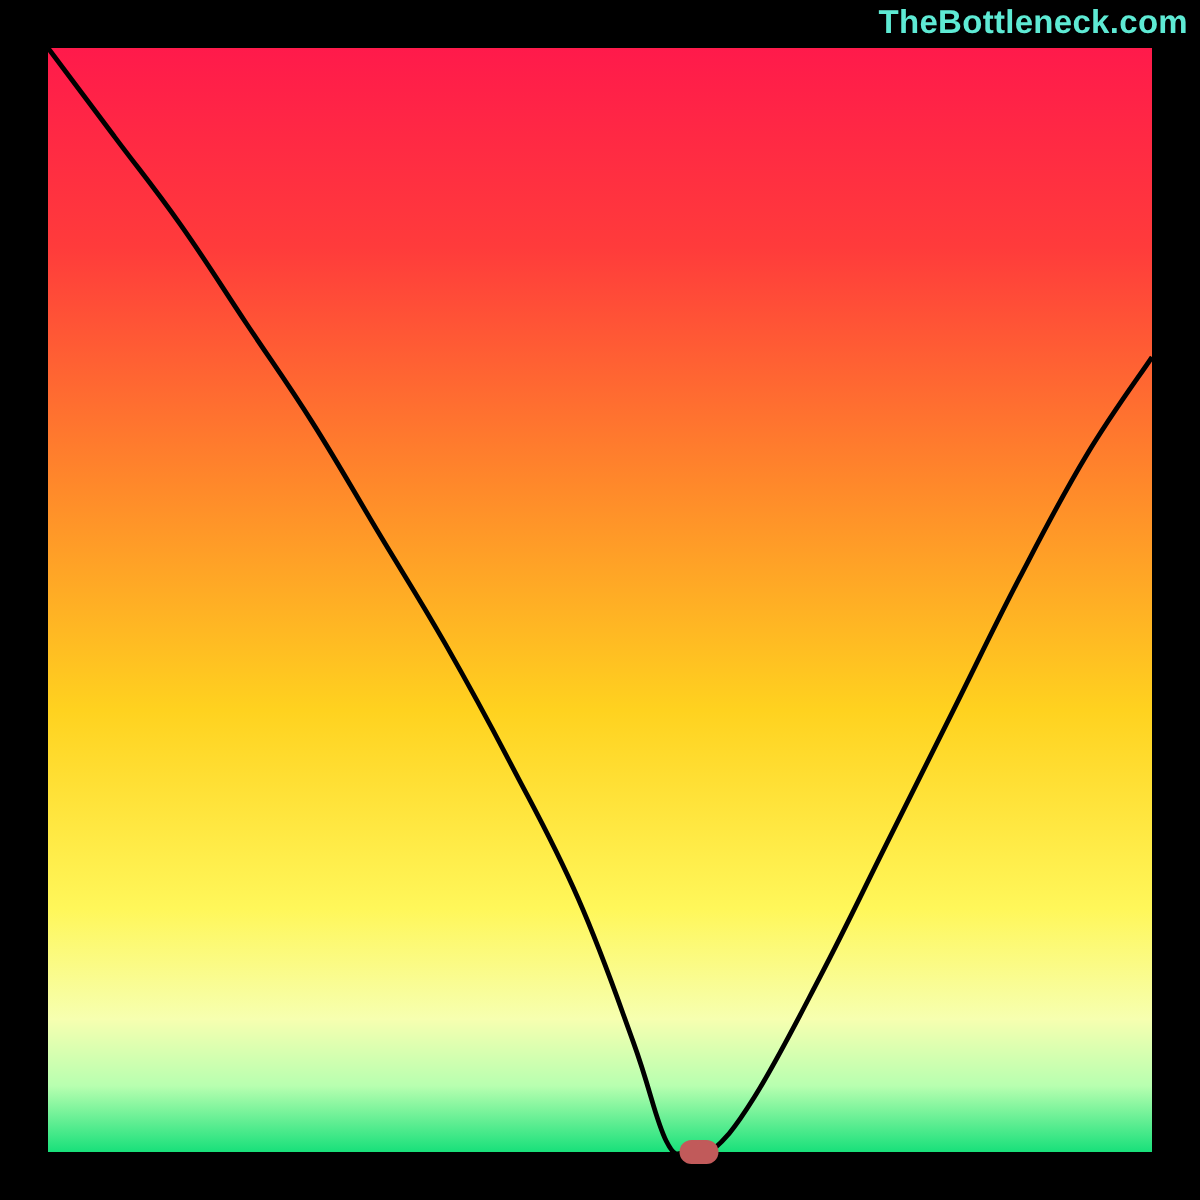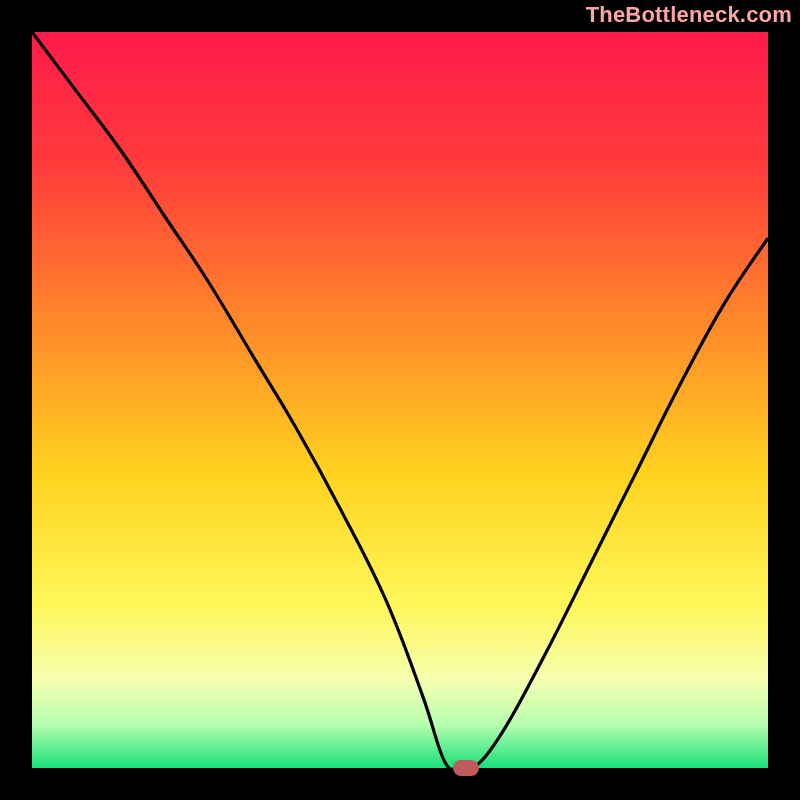--- a/index.html
+++ b/index.html
@@ -17,21 +17,21 @@
     height: 800px;
     background: #000;
   }
   .watermark {
     position: absolute;
     top: 2px;
     right: 8px;
     font-family: Arial, Helvetica, sans-serif;
     font-size: 22px;
     font-weight: 600;
-    color: #fca5a5;
+    color: #5eead4;
     letter-spacing: 0.2px;
     user-select: none;
   }
   svg {
     position: absolute;
     left: 0; top: 0;
     display: block;
   }
   .marker {
     position: absolute;

